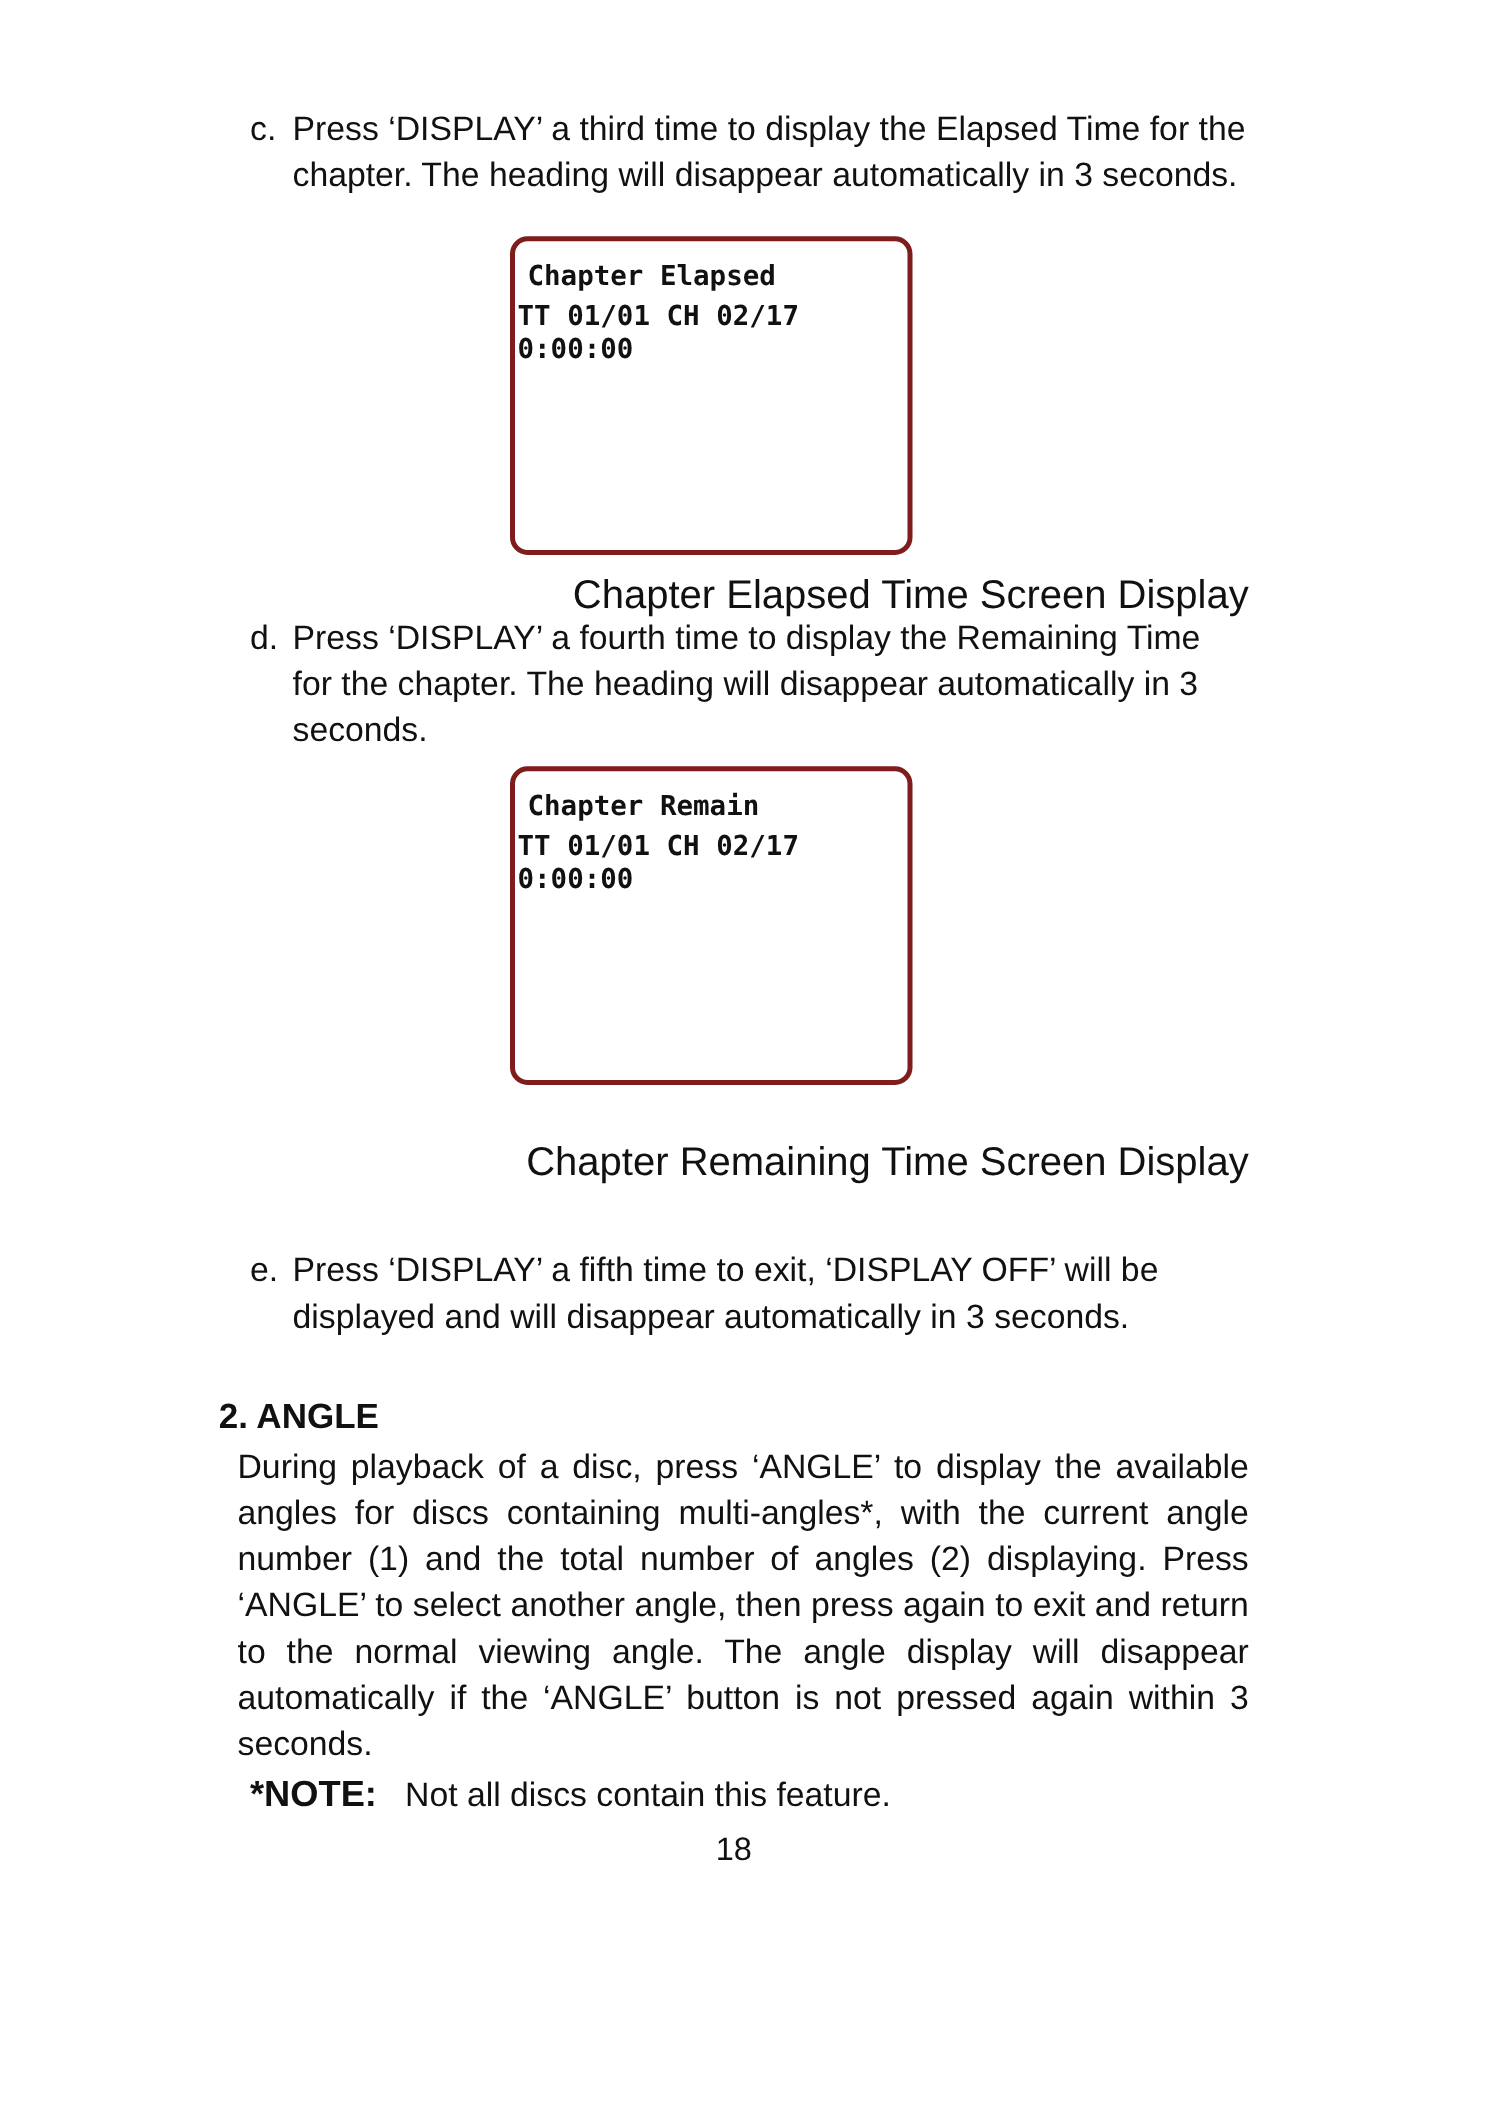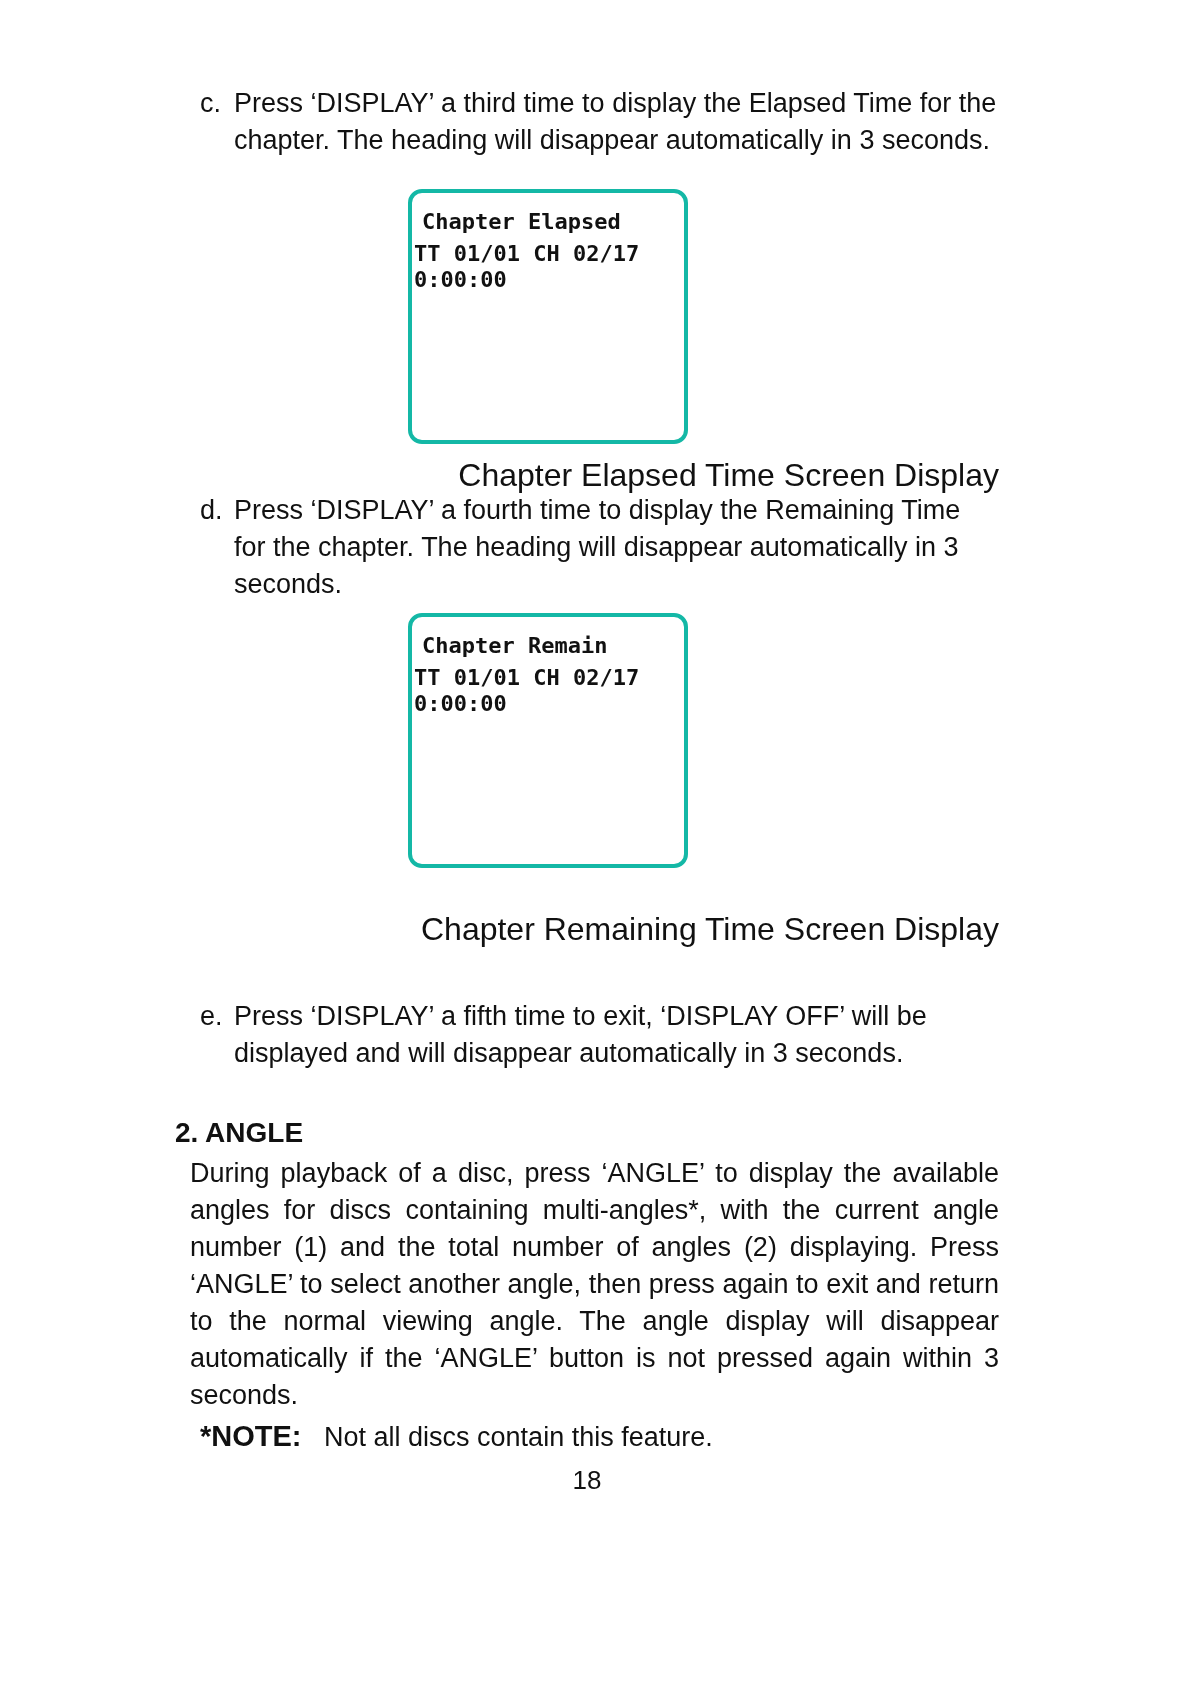--- a/index.html
+++ b/index.html
@@ -28,23 +28,23 @@
     line-height: 37px;
   }
   .item-label {
     flex: 0 0 34px;
   }
   .item-text {
     flex: 1;
   }
   .screen-box {
     box-sizing: border-box;
-    width: 280px;
+    width: 322px;
     height: 255px;
-    border: 4px solid #14b8a6;
+    border: 4px solid #7f1d1d;
     border-radius: 14px;
     margin-left: 233px;
     background: #ffffff;
     overflow: hidden;
   }
   .screen-title {
     font-family: "DejaVu Sans Mono", monospace;
     font-weight: bold;
     font-size: 22px;
     line-height: 26px;

